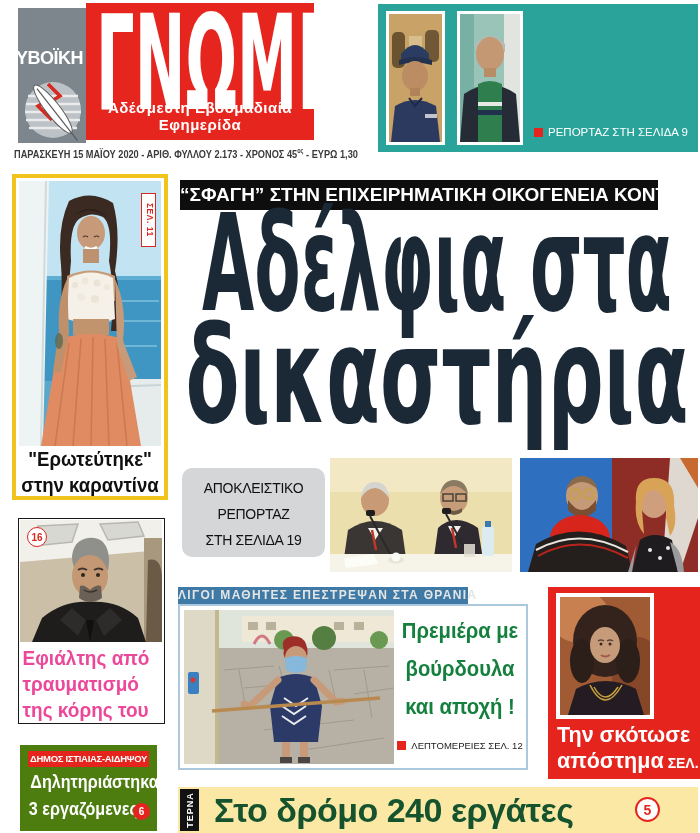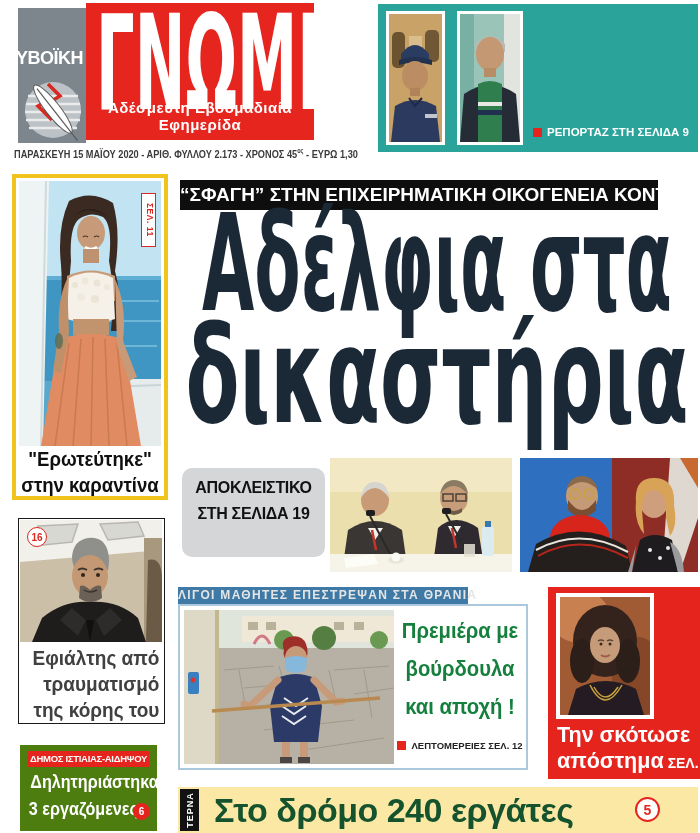--- a/index.html
+++ b/index.html
@@ -17,29 +17,29 @@
         white-space:nowrap;transform:scaleX(0.8);transform-origin:left center;}
   .dateline sup{font-size:7px;}
 
   
   .refugee-box{left:378px;top:4px;width:320px;height:148px;background:#2AA39B;}
   .photo-frame{position:absolute;background:#fff;}
   .refugee-text{position:absolute;left:148px;top:0;width:168px;height:148px;text-align:center;color:#fff;}
   .refugee-line{font-weight:bold;font-size:26px;line-height:36px;transform:scaleX(0.97);transform-origin:center;}
   .ref-row{position:absolute;display:flex;align-items:center;justify-content:center;gap:5px;color:#fff;}
   .red-square{width:9px;height:9px;background:#E5241E;flex:0 0 auto;}
-  .ref-label{font-weight:bold;font-size:11.5px;white-space:nowrap;}
+  .ref-label{font-weight:normal;font-size:11.5px;white-space:nowrap;}
 
   
   .kicker{left:180px;top:180px;width:478px;height:30px;background:#0E0E0E;color:#fff;text-align:center;
         font-weight:bold;font-size:19px;line-height:30px;white-space:nowrap;}
   .headline-svg{left:175px;top:210px;width:525px;height:250px;overflow:visible;}
   .exclusive-box{left:182px;top:468px;width:143px;height:89px;background:#D4D6D8;border-radius:10px;
         text-align:center;color:#111;padding-top:7px;box-sizing:border-box;}
-  .exclusive-line{font-weight:bold;font-size:16px;line-height:26px;letter-spacing:-0.3px;}
+  .exclusive-line{font-weight:normal;font-size:14px;line-height:26px;letter-spacing:-0.3px;}
 
   
   .conference-photo{left:330px;top:458px;width:182px;height:114px;}
   .duo-photo{left:520px;top:458px;width:178px;height:114px;}
 
   
   .school-strap{left:178px;top:587px;width:290px;height:17px;background:#3E7AA5;color:#e5e5e5;text-align:center;
         font-weight:bold;font-size:12px;line-height:17px;letter-spacing:1.3px;white-space:nowrap;}
   .school-box{left:178px;top:604px;width:350px;height:166px;border:2px solid #ABC8DC;box-sizing:border-box;background:#fff;}
   .school-text{position:absolute;left:216px;top:6px;width:128px;text-align:center;color:#15803d;}
@@ -57,21 +57,21 @@
   .quarantine-photo-wrap{position:absolute;left:3px;top:3px;width:142px;height:265px;}
   .page-label-vert{position:absolute;top:12px;right:5px;width:15px;height:54px;background:#fff;border:1px solid #D8281F;
         color:#D8281F;font-weight:bold;font-size:8.5px;writing-mode:vertical-rl;text-align:center;letter-spacing:0.5px;box-sizing:border-box;}
   .quarantine-caption{position:absolute;left:0;top:268px;width:148px;text-align:center;color:#101010;}
   .caption-line{font-weight:bold;font-size:20px;line-height:26px;transform:scaleX(0.93);transform-origin:center;white-space:nowrap;}
 
   .injury-box{left:18px;top:518px;width:147px;height:206px;border:1.5px solid #1A1A1A;background:#fff;box-sizing:border-box;}
   .injury-photo-wrap{position:absolute;left:1px;top:1px;width:142px;height:122px;}
   .badge-outline{position:absolute;width:20px;height:20px;border-radius:50%;background:#fff;border:1.5px solid #D8281F;
         color:#D8281F;font-weight:bold;font-size:10px;display:flex;align-items:center;justify-content:center;box-sizing:border-box;}
-  .injury-caption{position:absolute;left:0;top:126px;width:144px;text-align:right;color:#404040;}
+  .injury-caption{position:absolute;left:0;top:126px;width:144px;text-align:left;color:#ec4899;}
   .injury-caption .caption-line{font-size:20px;line-height:26px;transform:scaleX(0.95);}
 
   .poisoning-box{left:20px;top:745px;width:137px;height:86px;background:#4d7c0f;}
   .poisoning-strip{position:absolute;left:8px;top:6px;width:121px;height:16px;background:#E5241E;color:#fff;
         text-align:center;font-weight:bold;font-size:9.5px;line-height:16px;letter-spacing:-0.3px;white-space:nowrap;}
   .poisoning-line{position:absolute;left:0;width:137px;text-align:center;color:#fff;font-weight:bold;font-size:19px;
         transform:scaleX(0.85);transform-origin:center;white-space:nowrap;}
   .badge-solid{position:absolute;width:17px;height:17px;border-radius:50%;background:#E5241E;color:#fff;
         font-weight:bold;font-size:10px;display:flex;align-items:center;justify-content:center;}
 
@@ -160,20 +160,21 @@
 
   <div class="abs kicker">“ΣΦΑΓΗ” ΣΤΗΝ ΕΠΙΧΕΙΡΗΜΑΤΙΚΗ ΟΙΚΟΓΕΝΕΙΑ ΚΟΝΤΟΥ</div>
 
   <svg class="abs headline-svg" viewBox="0 0 525 250">
     <text x="262" y="100" text-anchor="middle" font-family="DejaVu Sans, sans-serif" font-weight="bold" font-size="134" fill="#1B2836" textLength="470" lengthAdjust="spacingAndGlyphs">Αδέλφια στα</text>
     <text x="262" y="212" text-anchor="middle" font-family="DejaVu Sans, sans-serif" font-weight="bold" font-size="134" fill="#1B2836" textLength="503" lengthAdjust="spacingAndGlyphs">δικαστήρια</text>
   </svg>
 
   <div class="abs exclusive-box">
     <div class="exclusive-line">ΑΠΟΚΛΕΙΣΤΙΚΟ</div>
+    <div class="exclusive-line">ΡΕΠΟΡΤΑΖ</div>
     <div class="exclusive-line">ΣΤΗ ΣΕΛΙΔΑ 19</div>
   </div>
 
   <svg class="abs conference-photo" viewBox="0 0 182 114">
     <rect width="182" height="114" fill="#ECDFAE"></rect>
     <rect width="182" height="34" fill="#F2E9C4"></rect>
     <path d="M12,114 L18,72 Q45,54 72,72 L78,114 Z" fill="#3A3633"></path>
     <path d="M38,70 L45,82 L53,70 Z" fill="#F2F0EA"></path>
     <line x1="42" y1="72" x2="46" y2="92" stroke="#C0362C" stroke-width="2.5"></line>
     <ellipse cx="45" cy="42" rx="14" ry="16" fill="#C89B76"></ellipse>

